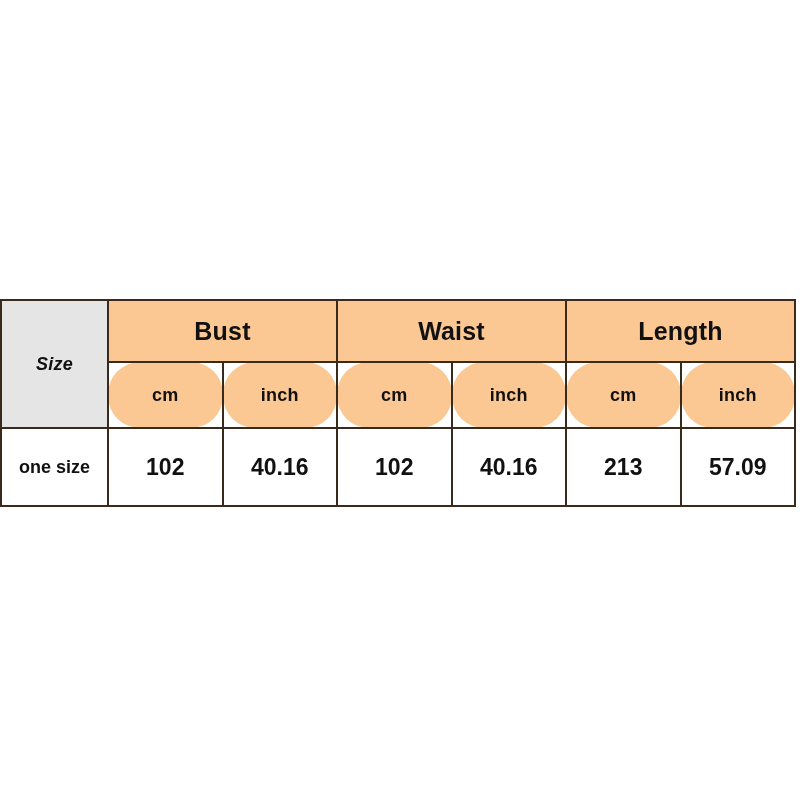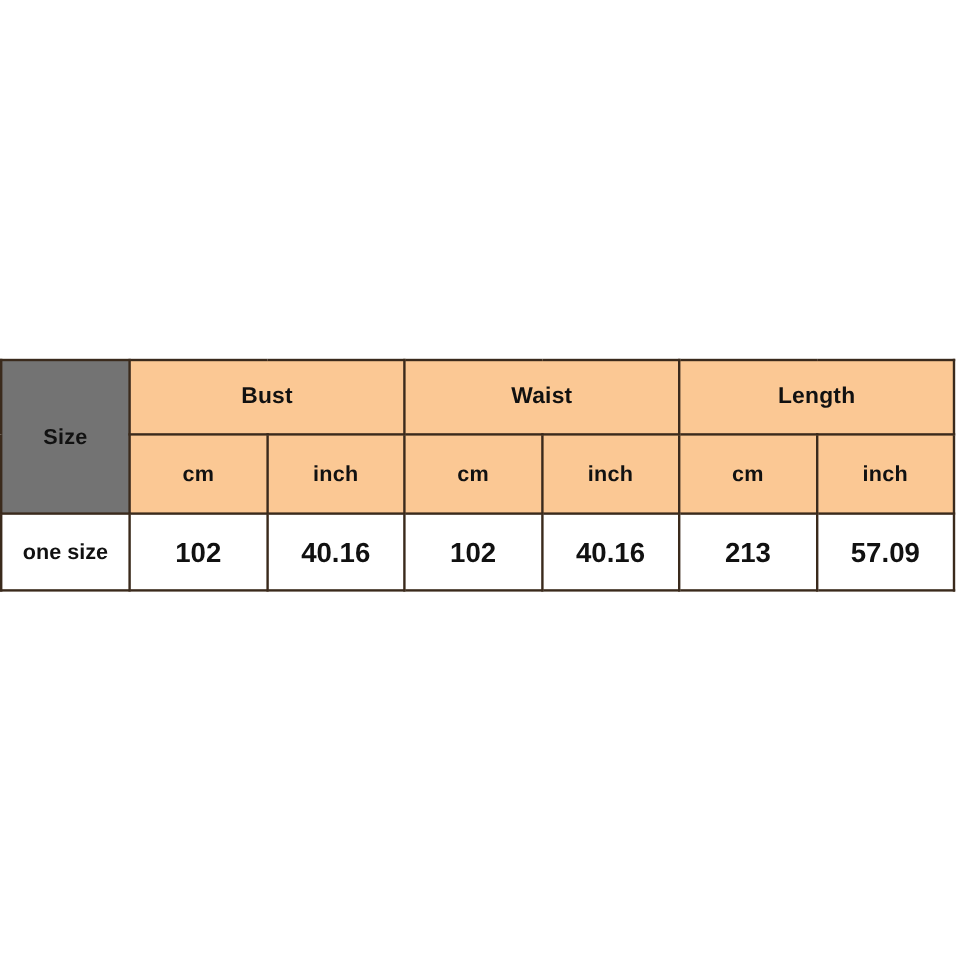--- a/index.html
+++ b/index.html
@@ -50,30 +50,32 @@
   }
 
   
   td.hdr {
     background: #fbc894;
     font-size: 19px;
     letter-spacing: 0.2px;
   }
 
   td.hdr-group {
-    font-size: 19px;
+    font-size: 25px;
   }
 
   td.hdr-unit {
     font-size: 18px;
+    border-radius: 32px;
   }
 
   td.hdr-size {
     font-size: 18px;
-    background: #737373;
+    background: #e5e5e5;
+    font-style: italic;
   }
 
   
   td.body-cell {
     background: #ffffff;
     font-size: 23px;
     border-color: #20201f;
   }
 
   td.body-cell.first {
@@ -84,21 +86,21 @@
   .c0 { width: 105px; }
   .c1 { width: 110px; }
   .c2 { width: 117px; }
   .c3 { width: 103px; }
   .c4 { width: 123px; }
   .c5 { width: 102px; }
   .c6 { width: 136px; }
 
   .row-group { height: 62px; }
   .row-unit  { height: 66px; }
-  .row-body  { height: 64px; }
+  .row-body  { height: 78px; }
 </style>
 </head>
 <body>
 
 <div id="page">
 
   <div id="size-chart-wrap">
     <table class="size-chart">
       <tbody>
 

